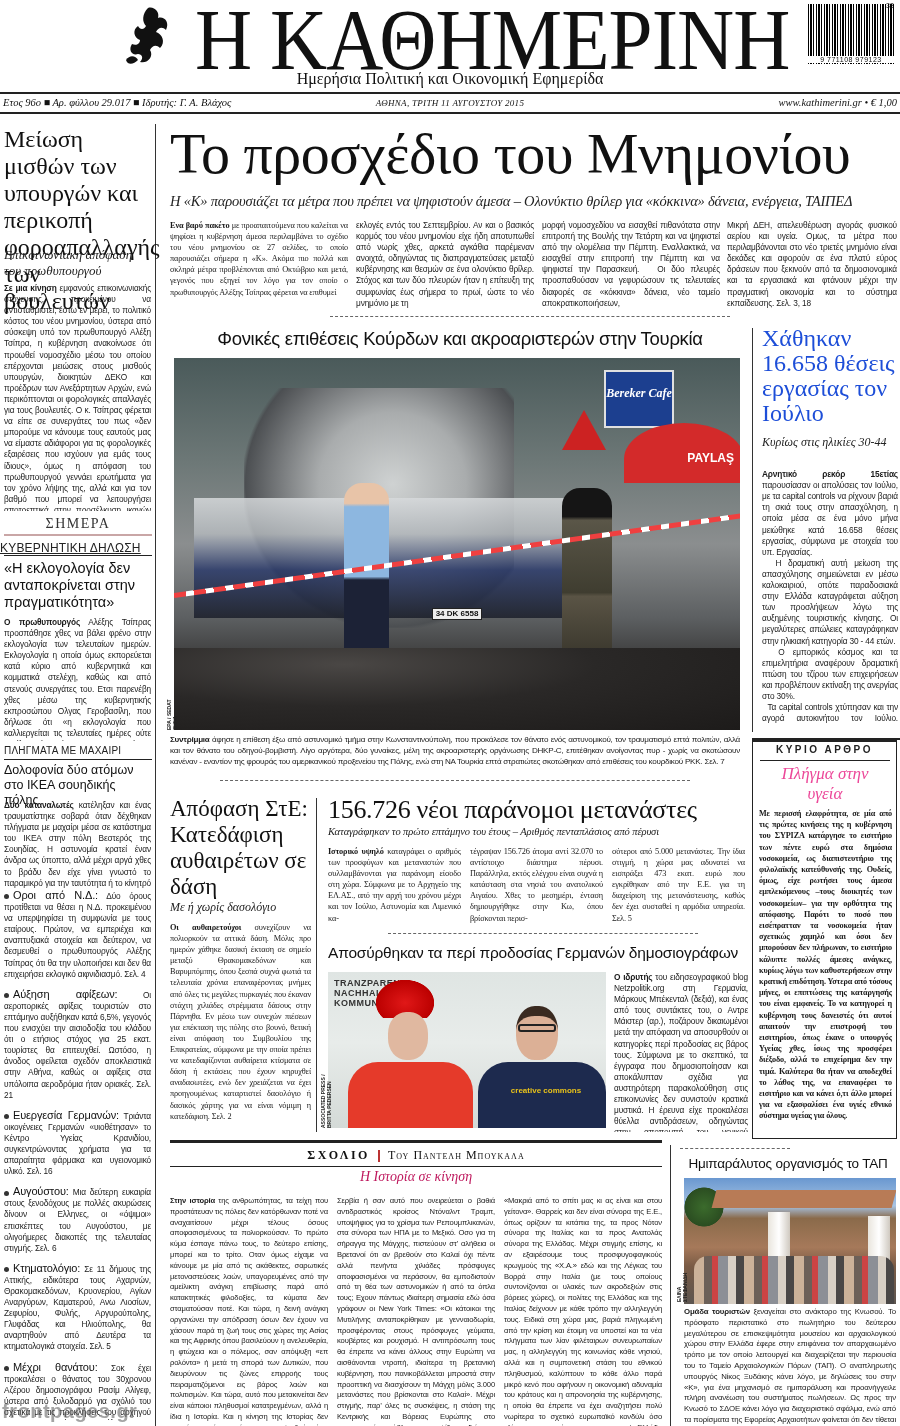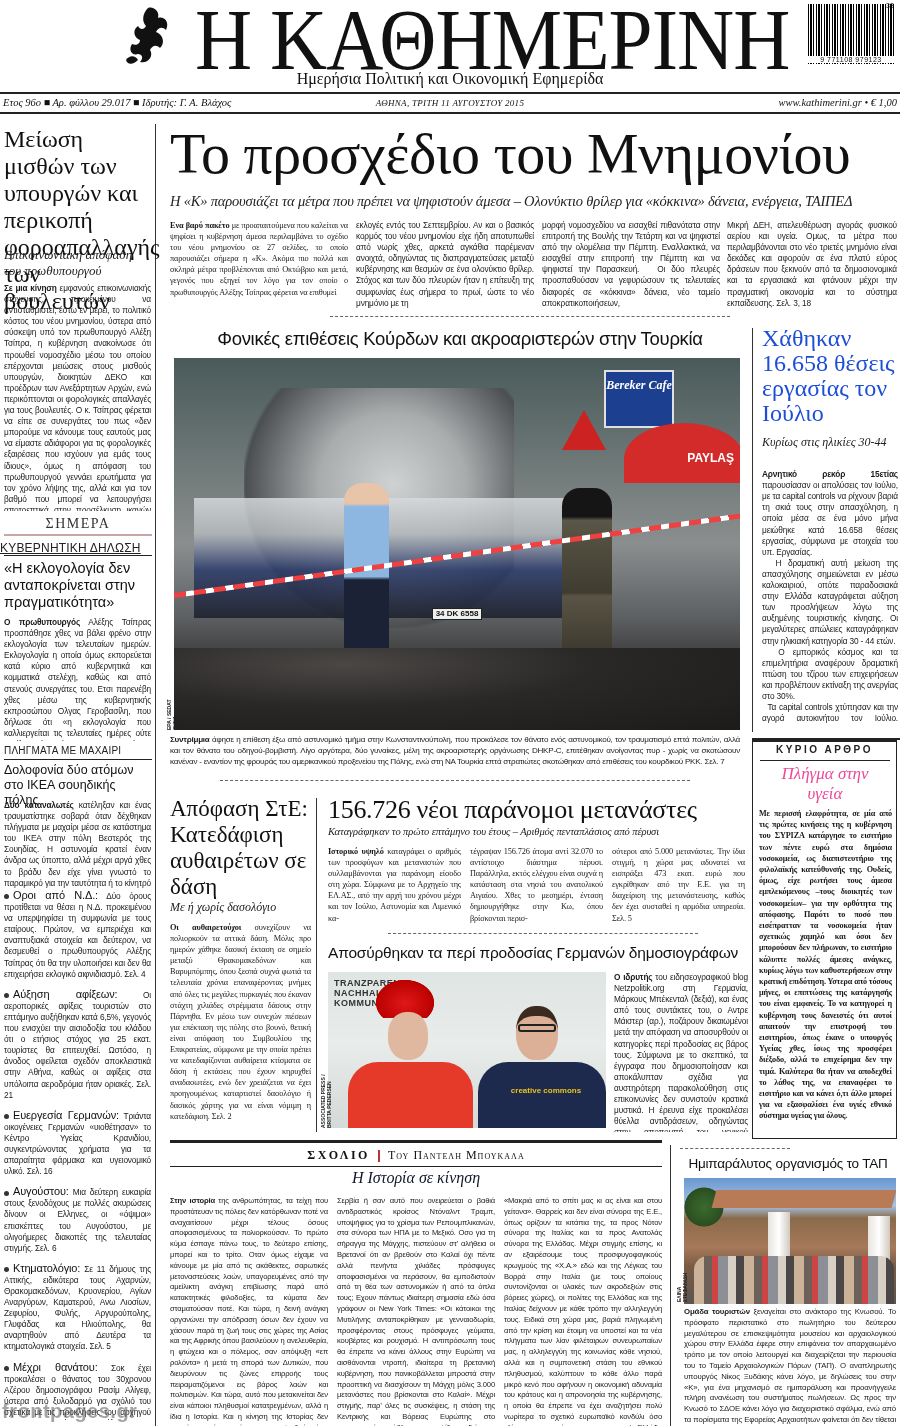--- a/index.html
+++ b/index.html
@@ -96,21 +96,21 @@
 </div>
 <div class="abs body-text" style="left:356px;top:220px;width:178px;height:92px;overflow:hidden;">εκλογές εντός του Σεπτεμβρίου. Αν και ο βασικός κορμός του νέου μνημονίου είχε ήδη αποτυπωθεί από νωρίς χθες, αρκετά αγκάθια παρέμεναν ανοιχτά, οδηγώντας τις διαπραγματεύσεις μεταξύ κυβέρνησης και θεσμών σε ένα ολονύκτιο θρίλερ. Στόχος και των δύο πλευρών ήταν η επίτευξη της συμφωνίας έως σήμερα το πρωί, ώστε το νέο μνημόνιο με τη</div>
 <div class="abs body-text" style="left:542px;top:220px;width:178px;height:92px;overflow:hidden;">μορφή νομοσχεδίου να εισαχθεί πιθανότατα στην επιτροπή της Βουλής την Τετάρτη και να ψηφιστεί από την ολομέλεια την Πέμπτη. Εναλλακτικά, να εισαχθεί στην επιτροπή την Πέμπτη και να ψηφιστεί την Παρασκευή.&nbsp;&nbsp;&nbsp;Οι δύο πλευρές προσπαθούσαν να γεφυρώσουν τις τελευταίες διαφορές σε «κόκκινα» δάνεια, νέο ταμείο αποκρατικοποιήσεων,</div>
 <div class="abs body-text" style="left:727px;top:220px;width:170px;height:92px;overflow:hidden;">Μικρή ΔΕΗ, απελευθέρωση αγοράς φυσικού αερίου και υγεία. Ομως, τα μέτρα που περιλαμβάνονται στο νέο τριετές μνημόνιο είναι δεκάδες και αφορούν σε ένα πλατύ εύρος δράσεων που ξεκινούν από τα δημοσιονομικά και τα εργασιακά και φτάνουν μέχρι την πραγματική οικονομία και το σύστημα εκπαίδευσης. Σελ. 3, 18</div>
 <div class="dash" style="left:330px;top:316px;width:400px;"></div>
 
 <div class="abs sans" style="left:170px;top:328px;width:580px;text-align:center;font-size:18.5px;color:#111;white-space:nowrap;letter-spacing:-0.3px;">Φονικές επιθέσεις Κούρδων και ακροαριστερών στην Τουρκία</div>
 <div class="photo" style="left:174px;top:358px;width:566px;height:372px;background:linear-gradient(180deg,#4a5a5a 0%,#6d7877 28%,#8b8e8f 50%,#5c5f61 70%,#2d2b2a 86%,#1e1c1b 100%);">
   <div class="abs" style="left:70px;top:30px;width:270px;height:240px;background:radial-gradient(ellipse at 55% 40%,#cfd2d2 0%,#a9acad 35%,#4c4f52 70%,transparent 72%);"></div>
   <div class="abs" style="left:20px;top:140px;width:380px;height:120px;background:linear-gradient(180deg,#d7dadc 0%,#b3b8bc 30%,#2c3b6b 60%,#1b1f2a 100%);opacity:0.85;"></div>
-  <div class="abs" style="left:430px;top:12px;width:70px;height:58px;background:#1c3f8f;border:2px solid #e0e0e0;color:#fff;font-family:'Liberation Serif',serif;font-style:italic;font-weight:bold;font-size:12px;text-align:center;line-height:15px;padding-top:6px;">
+  <div class="abs" style="left:430px;top:12px;width:70px;height:58px;background:#1c3f8f;border:2px solid #e0e0e0;color:#fff;font-family:'Liberation Serif',serif;font-style:italic;font-weight:bold;font-size:12px;text-align:center;line-height:15px;padding-top:14px;">
     <span>Bereker Cafe</span>
   </div>
   <div class="abs" style="left:450px;top:65px;width:120px;height:60px;background:#d32a2a;border-radius:50% 50% 0 0/60% 60% 0 0;color:#fff;font-family:'Liberation Sans',sans-serif;font-weight:bold;font-size:12px;text-align:right;padding:28px 10px 0 0;">
     <span>PAYLAŞ</span>
   </div>
   <div class="abs" style="left:388px;top:52px;width:0;height:0;border-left:22px solid transparent;border-right:22px solid transparent;border-bottom:40px solid #c22;"></div>
   <div class="abs" style="left:170px;top:125px;width:45px;height:170px;background:linear-gradient(180deg,#e8c4a8 0%,#e8c4a8 12%,#8db7e0 14%,#8db7e0 55%,#1c2236 57%,#1c2236 100%);border-radius:18px 18px 4px 4px;"></div>
   <div class="abs" style="left:388px;top:130px;width:50px;height:190px;background:linear-gradient(180deg,#151515 0%,#151515 15%,#5a5648 17%,#3f3d30 55%,#5a5445 57%,#2e2c24 100%);border-radius:18px 18px 4px 4px;"></div>
   <div class="abs" style="left:258px;top:250px;width:50px;height:12px;background:#eee;border:1px solid #222;font-family:'Liberation Sans',sans-serif;font-size:8px;font-weight:bold;text-align:center;line-height:10px;">34 DK 6558</div>
   <div class="abs" style="left:0;top:235px;width:600px;height:5px;background:repeating-linear-gradient(90deg,#f04040 0 12px,#fff 12px 20px);transform:rotate(-8deg);transform-origin:left center;"></div>
@@ -170,21 +170,21 @@
   <b>Ο ιδρυτής</b> <span>του ειδησεογραφικού blog Netzpolitik.org στη Γερμανία, Μάρκους Μπέκενταλ (δεξιά), και ένας από τους συντάκτες του, ο Αντρε Μάιστερ (αρ.), ποζάρουν δικαιωμένοι μετά την απόφαση να αποσυρθούν οι κατηγορίες περί προδοσίας εις βάρος τους. Σύμφωνα με το σκεπτικό, τα έγγραφα που δημοσιοποίησαν και αποκάλυπταν σχέδια για αυστηρότερη παρακολούθηση στις επικοινωνίες δεν συνιστούν κρατικά μυστικά. Η έρευνα είχε προκαλέσει θύελλα αντιδράσεων, οδηγώντας στην αποπομπή του γενικού ομοσπονδιακού εισαγγελέα. Σελ. 9</span>
 </div>
 
 <div class="hrule" style="left:170px;top:1140px;width:492px;height:3px;"></div>
 <div class="abs" style="left:170px;top:1148px;width:492px;text-align:center;font-size:12px;">
   <span class="serif" style="font-weight:bold;letter-spacing:2.5px;">ΣΧΟΛΙΟ</span>
   <span style="display:inline-block;width:2px;height:12px;background:#b33;vertical-align:middle;margin:0 5px;"></span>
   <span class="serif" style="font-variant:small-caps;letter-spacing:1px;">Του Παντελη Μπουκαλα</span>
 </div>
 <div class="hrule" style="left:170px;top:1166px;width:492px;"></div>
-<div class="abs serif" style="left:170px;top:1169px;width:492px;text-align:center;font-size:16px;font-style:italic;color:#0f172a;">Η Ιστορία σε κίνηση</div>
+<div class="abs serif" style="left:170px;top:1169px;width:492px;text-align:center;font-size:14px;font-style:italic;color:#be185d;">Η Ιστορία σε κίνηση</div>
 <div class="abs body-text" style="left:170px;top:1196px;width:158px;height:230px;overflow:hidden;font-size:7.6px;line-height:10.8px;">
   <b>Στην ιστορία</b> <span>της ανθρωπότητας, τα τείχη που προστάτευαν τις πόλεις δεν κατόρθωναν ποτέ να αναχαιτίσουν μέχρι τέλους όσους αποφασισμένους τα πολιορκούσαν. Το πρώτο κύμα έσπαγε πάνω τους, το δεύτερο επίσης, μπορεί και το τρίτο. Οταν όμως είχαμε να κάνουμε με μία από τις ακάθεκτες, σαρωτικές μετοναστεύσεις λαών, υπαγορευμένες από την αμείλικτη ανάγκη επιβίωσης παρά από κατακτητικές φιλοδοξίες, τα κύματα δεν σταματούσαν ποτέ. Και τώρα, η δεινή ανάγκη οργανώνει την απόδραση όσων δεν έχουν να χάσουν παρά τη ζωή τους στις χώρες της Ασίας και της Αφρικής όπου βασιλεύουν η ανελευθερία, η φτώχεια και ο πόλεμος, σαν απόψυξη «επ ρολόντα» ή μετά τη σπορά των Δυτικών, που διευρύνουν τις ζώνες επιρροής τους πειραματιζόμενοι εις βάρος λαών και πολιτισμών. Και τώρα, αυτό που μετακινείται δεν είναι κάποιοι πληθυσμοί κατατρεγμένων, αλλά η ίδια η Ιστορία. Και η κίνηση της Ιστορίας δεν ανακόπτεται όσοι φράχτες κι αν υψωθούν, όσα τείχη κι αν χτιστούν, σαν αυτό που χτίζει η Ουγγαρία στα σύνορα με τη</span>
 </div>
 <div class="abs body-text" style="left:337px;top:1196px;width:158px;height:230px;overflow:hidden;font-size:7.6px;line-height:10.8px;">Σερβία ή σαν αυτό που ονειρεύεται ο βαθιά αντιδραστικός κροίσος Ντόναλντ Τραμπ, υποψήφιος για το χρίσμα των Ρεπουμπλικανών, στα σύνορα των ΗΠΑ με το Μεξικό. Οσο για τη σήραγγα της Μάγχης, πιστεύουν στ’ αλήθεια οι Βρετανοί ότι αν βρεθούν στο Καλαί όχι πέντε αλλά πενήντα χιλιάδες πρόσφυγες αποφασισμένοι να περάσουν, θα εμποδιστούν από τη θέα των αστυνομικών ή από τα όπλα τους; Εχουν πάντως ιδιαίτερη σημασία εδώ όσα γράφουν οι New York Times: «Οι κάτοικοι της Μυτιλήνης ανταποκρίθηκαν με γενναιοδωρία, προσφέροντας στους πρόσφυγες γεύματα, κουβέρτες και ρουχισμό. Η αντιπρόσωπη τους θα έπρεπε να κάνει άλλους στην Ευρώπη να αισθάνονται ντροπή, ιδιαίτερα τη βρετανική κυβέρνηση, που πανικοβάλλεται μπροστά στην προοπτική να διασχίσουν τη Μάγχη μόλις 3.000 μετανάστες που βρίσκονται στο Καλαί». Μέχρι στιγμής, παρ’ όλες τις συσκέψεις, η στάση της Κεντρικής και Βόρειας Ευρώπης στο προσφυγικό πρόβλημα συνοψίζεται διά της γνωστής παροιμίας, στη σουηδική έστω εκδοχή της:</div>
 <div class="abs body-text" style="left:504px;top:1196px;width:158px;height:230px;overflow:hidden;font-size:7.6px;line-height:10.8px;">«Μακριά από το σπίτι μας κι ας είναι και στου γείτονα». Θαρρείς και δεν είναι σύνορα της Ε.Ε., όπως ορίζουν τα κιτάπια της, τα προς Νότον σύνορα της Ιταλίας και τα προς Ανατολάς σύνορα της Ελλάδας. Μέχρι στιγμής επίσης, κι αν εξαιρέσουμε τους προσφυγοφαγικούς κρωγμούς της «Χ.Α.» εδώ και της Λέγκας του Βορρά στην Ιταλία (με τους οποίους συντονίζονται οι υλακές των ακροδεξιών στις βόρειες χώρες), οι πολίτες της Ελλάδας και της Ιταλίας δείχνουν με κάθε τρόπο την αλληλεγγύη τους. Ειδικά στη χώρα μας, βαριά πληγωμένη από την κρίση και έτοιμη να υποστεί και τα νέα πλήγματα των λίαν φιλέταιρων συνευρωπαίων μας, η αλληλεγγύη της κοινωνίας κάθε νησιού, αλλά και η συμπονετική στάση του εθνικού πληθυσμού, καλύπτουν το κάθε άλλο παρά μικρό κενό που αφήνουν η οικονομική αδυναμία του κράτους και η απρονοησία της κυβέρνησης, η οποία θα έπρεπε να έχει αναζητήσει πολύ νωρίτερα το σχετικό ευρωπαϊκό κονδύλι όσο γλίσχρο κι αν είναι, για την τωρινή Ελλάδα μοιάζουν τεράστια.</div>
 
 <div class="abs sans" style="left:676px;top:1156px;width:224px;text-align:center;font-size:13.5px;color:#111;white-space:nowrap;letter-spacing:-0.2px;">Ημιπαράλυτος οργανισμός το ΤΑΠ</div>
 <div class="photo" style="left:684px;top:1178px;width:212px;height:126px;background:linear-gradient(180deg,#6a98d0 0%,#a7c3e3 22%,#8a6a4a 32%,#a6795a 55%,#7a5b45 70%,#5c5550 100%);">
   <div class="abs" style="left:0;top:4px;width:40px;height:50px;background:radial-gradient(circle,#3b6b2c 0%,#2b4d21 60%,transparent 62%);"></div>
   <div class="abs" style="left:30px;top:12px;width:180px;height:18px;background:#b87b56;transform:skewX(-15deg);"></div>

